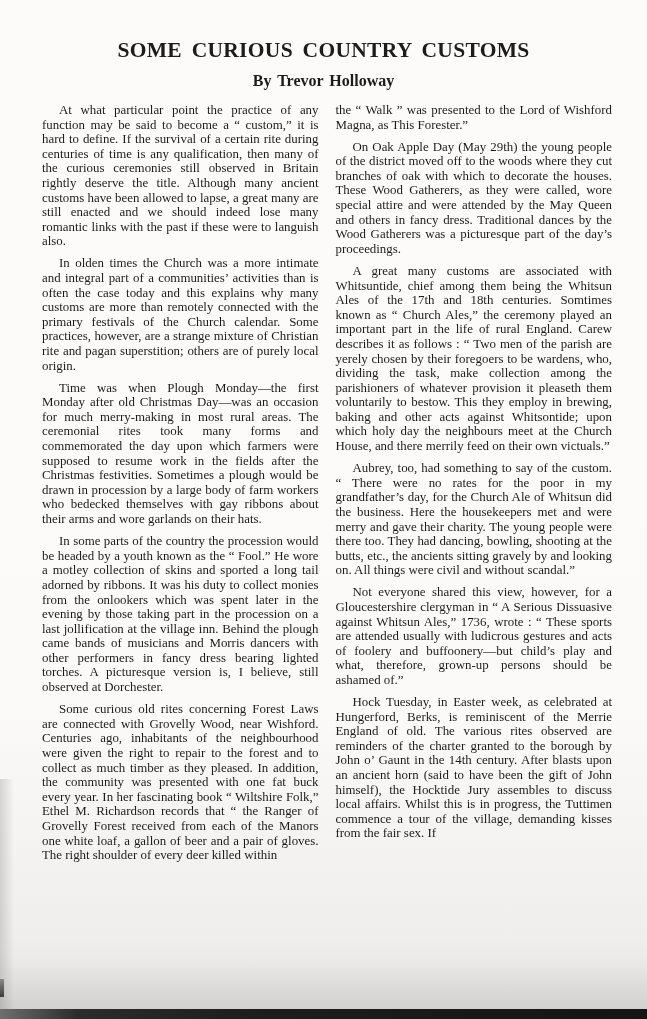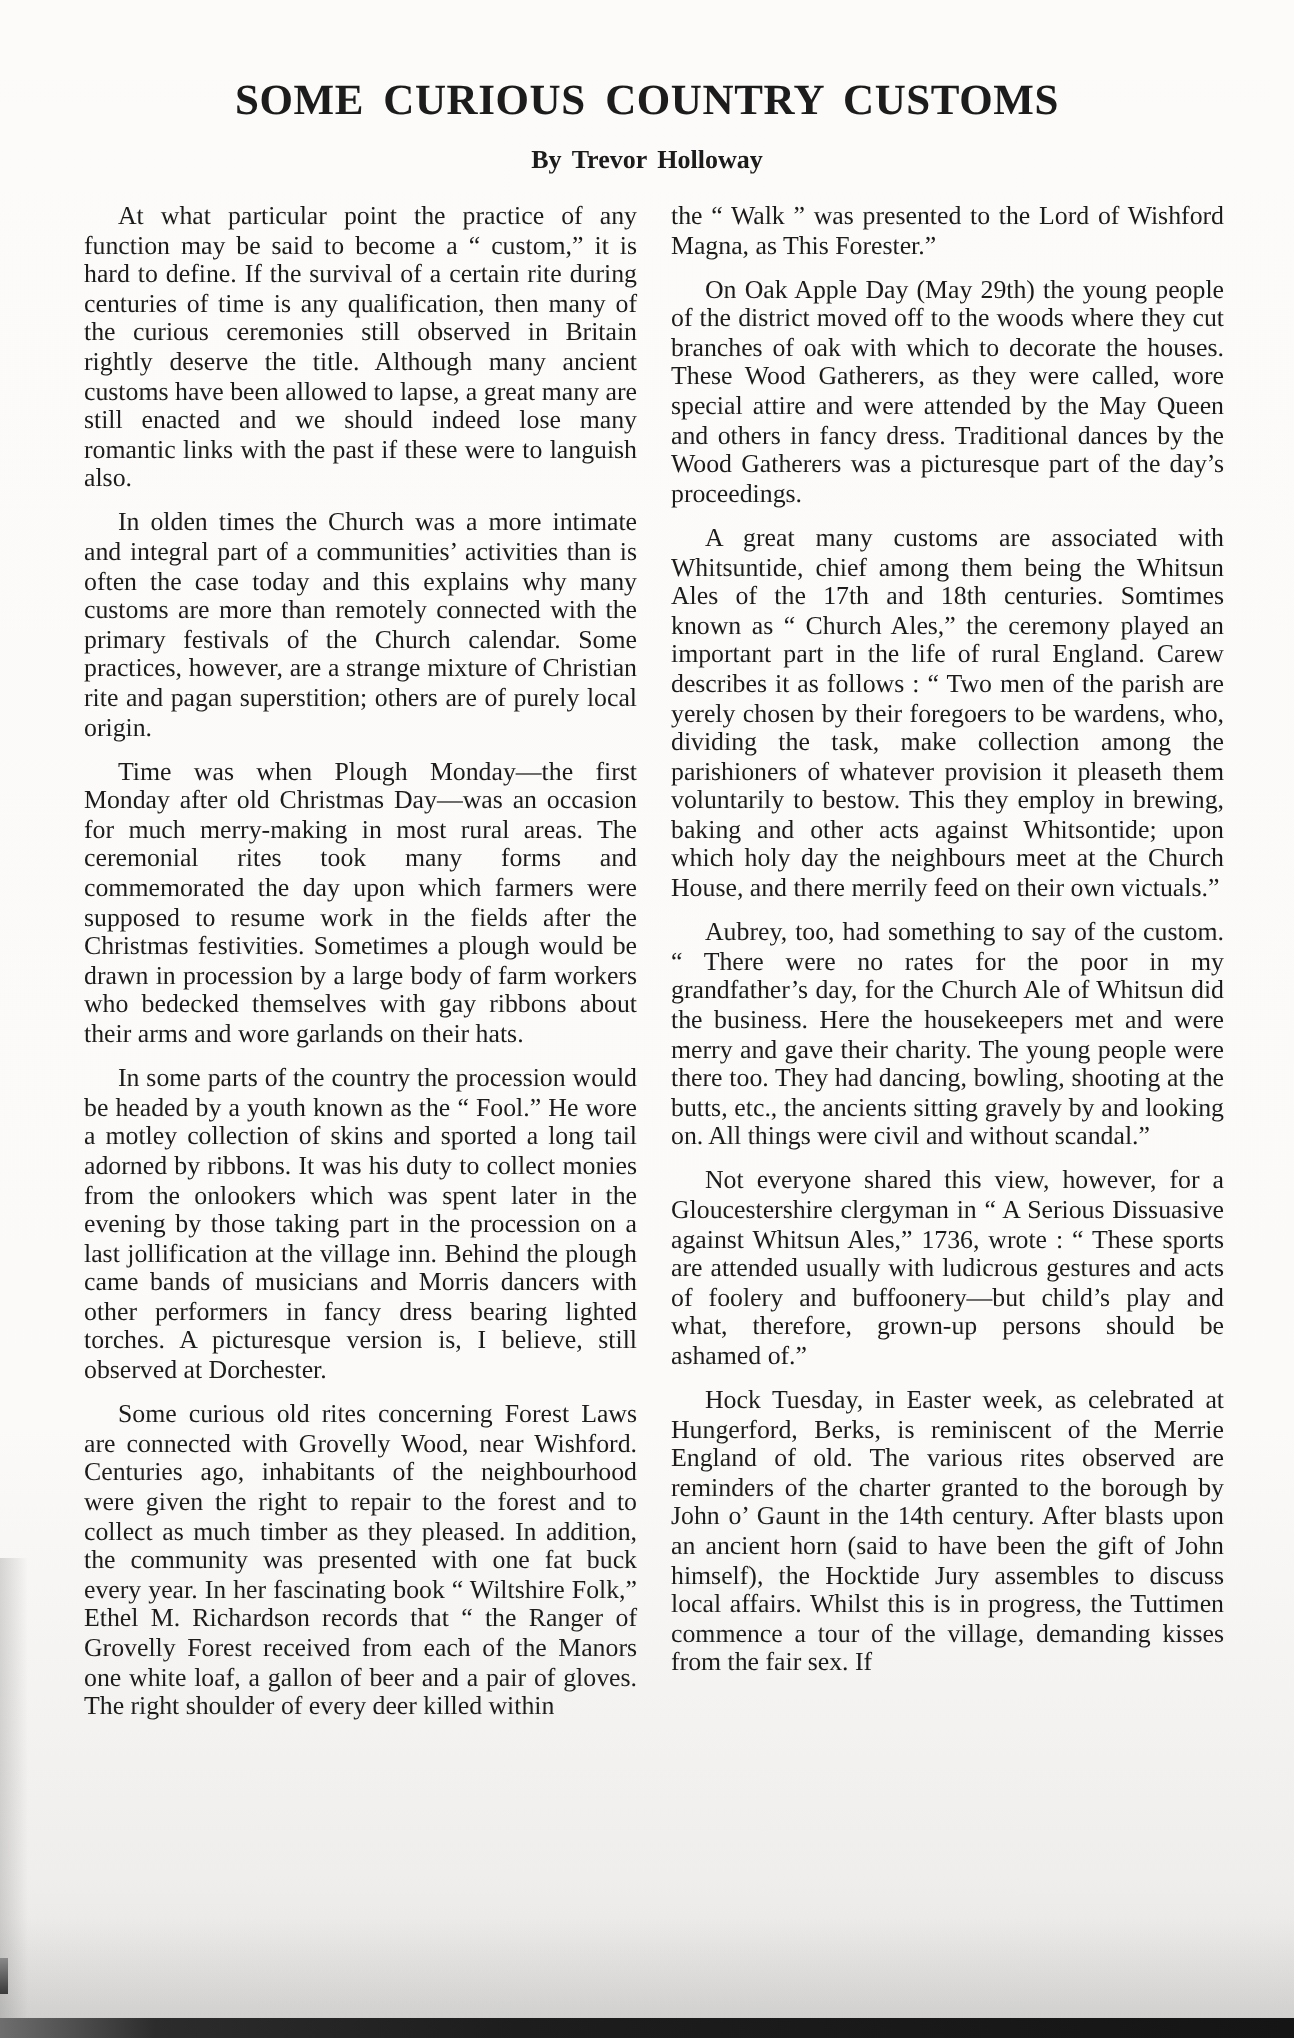--- a/index.html
+++ b/index.html
@@ -16,21 +16,21 @@
   .masthead { padding-top: 38px; }
   .title {
     text-align: center;
     font-size: 21.5px;
     font-weight: 700;
     letter-spacing: 0.3px;
     word-spacing: 4px;
   }
   .byline {
     text-align: center;
-    font-size: 13px;
+    font-size: 16px;
     font-weight: 700;
     margin-top: 9px;
     word-spacing: 2px;
   }
   .columns {
     display: flex;
     gap: 17px;
     margin: 13px 35px 0 42px;
     height: 872px;
     overflow: hidden;

